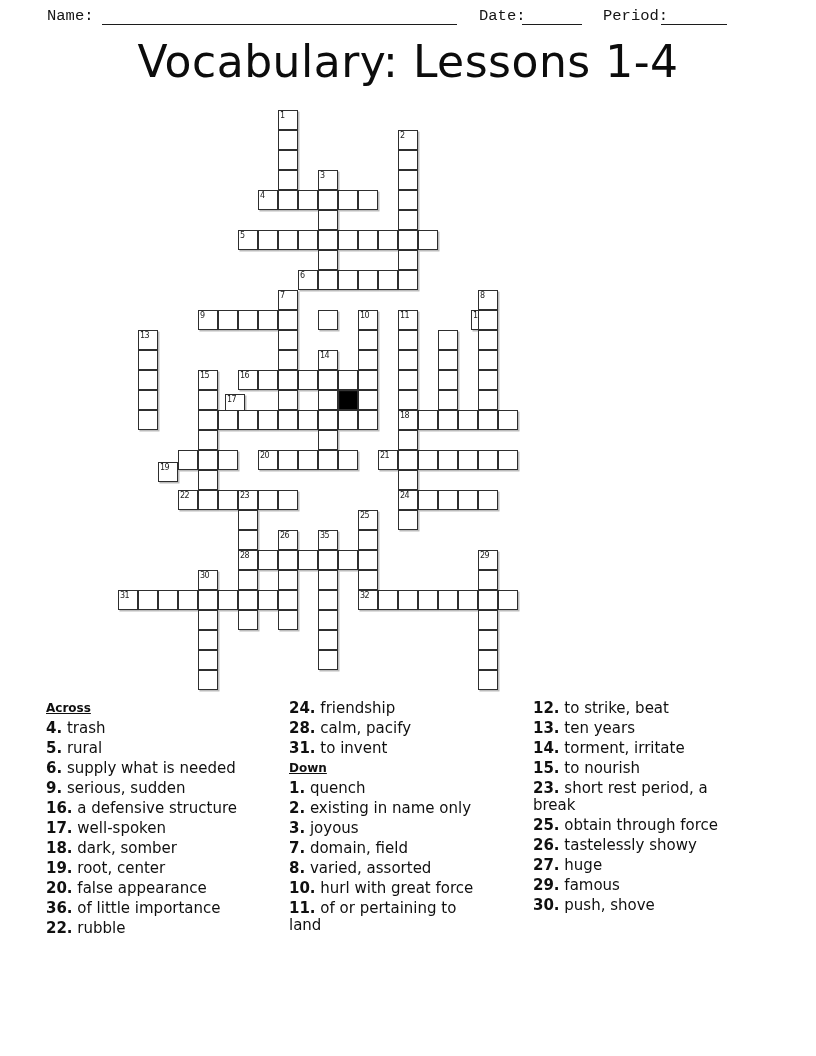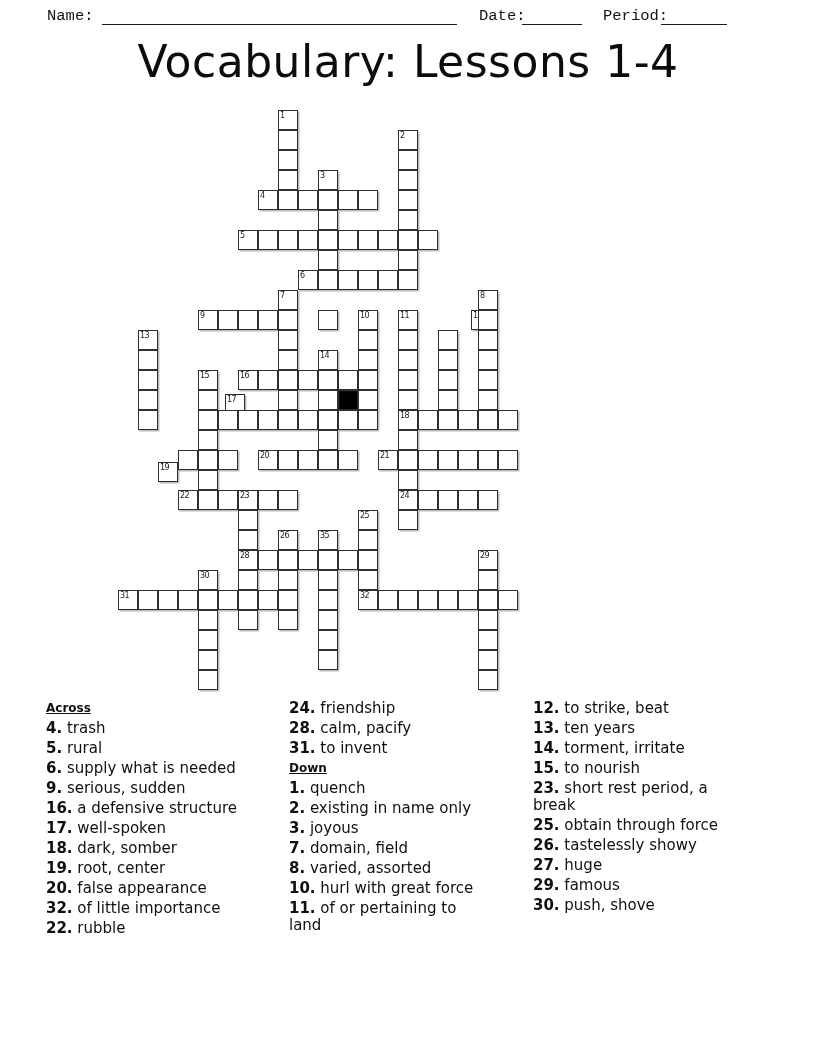--- a/index.html
+++ b/index.html
@@ -353,21 +353,21 @@
       <div class="clue-heading">Across</div>
       <div class="clue"><b>4.</b> trash</div>
       <div class="clue"><b>5.</b> rural</div>
       <div class="clue"><b>6.</b> supply what is needed</div>
       <div class="clue"><b>9.</b> serious, sudden</div>
       <div class="clue"><b>16.</b> a defensive structure</div>
       <div class="clue"><b>17.</b> well-spoken</div>
       <div class="clue"><b>18.</b> dark, somber</div>
       <div class="clue"><b>19.</b> root, center</div>
       <div class="clue"><b>20.</b> false appearance</div>
-      <div class="clue"><b>32.</b> of little importance</div>
+      <div class="clue"><b>36.</b> of little importance</div>
       <div class="clue"><b>22.</b> rubble</div>
     </div>
   <div class="clue-col col-b">
       <div class="clue"><b>24.</b> friendship</div>
       <div class="clue"><b>28.</b> calm, pacify</div>
       <div class="clue"><b>31.</b> to invent</div>
       <div class="clue-heading">Down</div>
       <div class="clue"><b>1.</b> quench</div>
       <div class="clue"><b>2.</b> existing in name only</div>
       <div class="clue"><b>3.</b> joyous</div>

